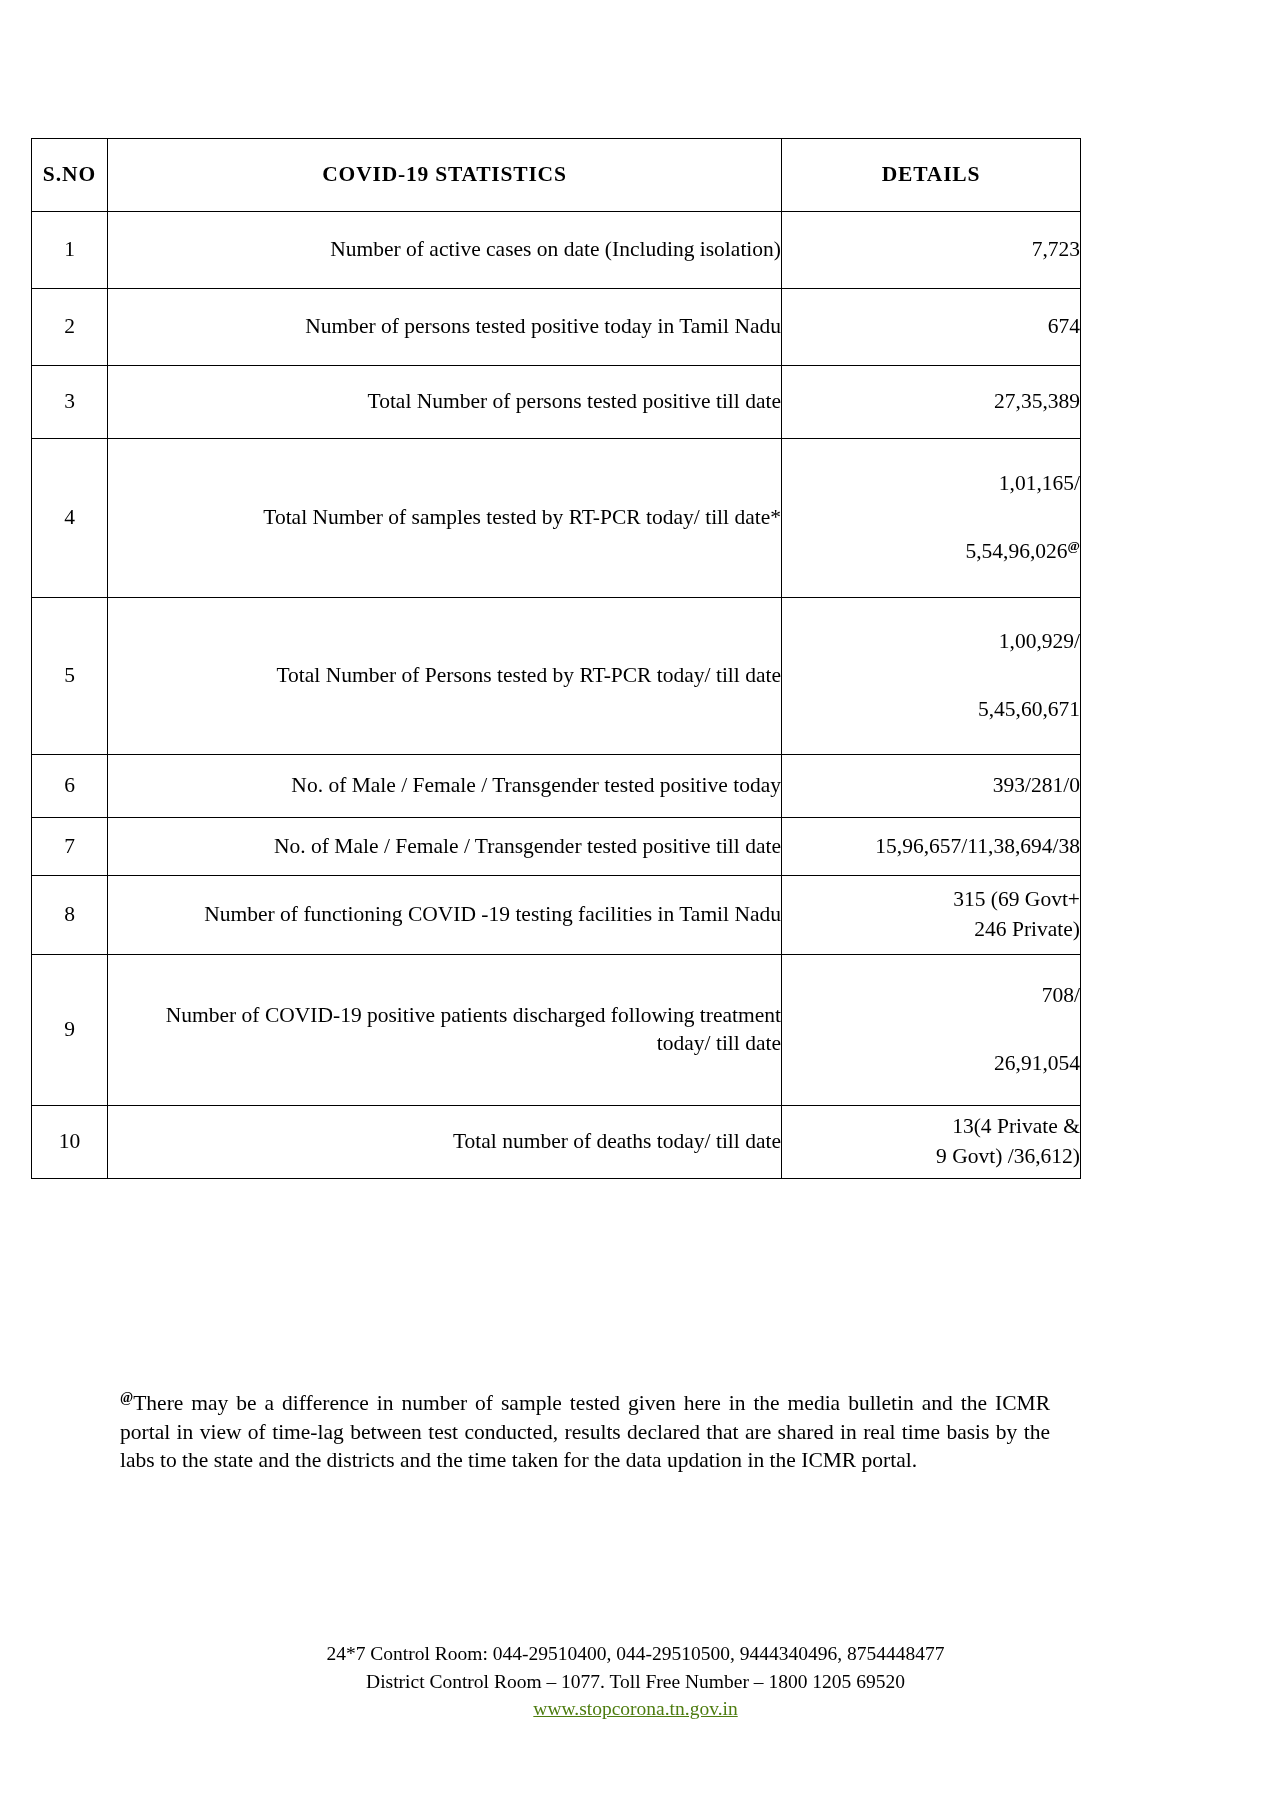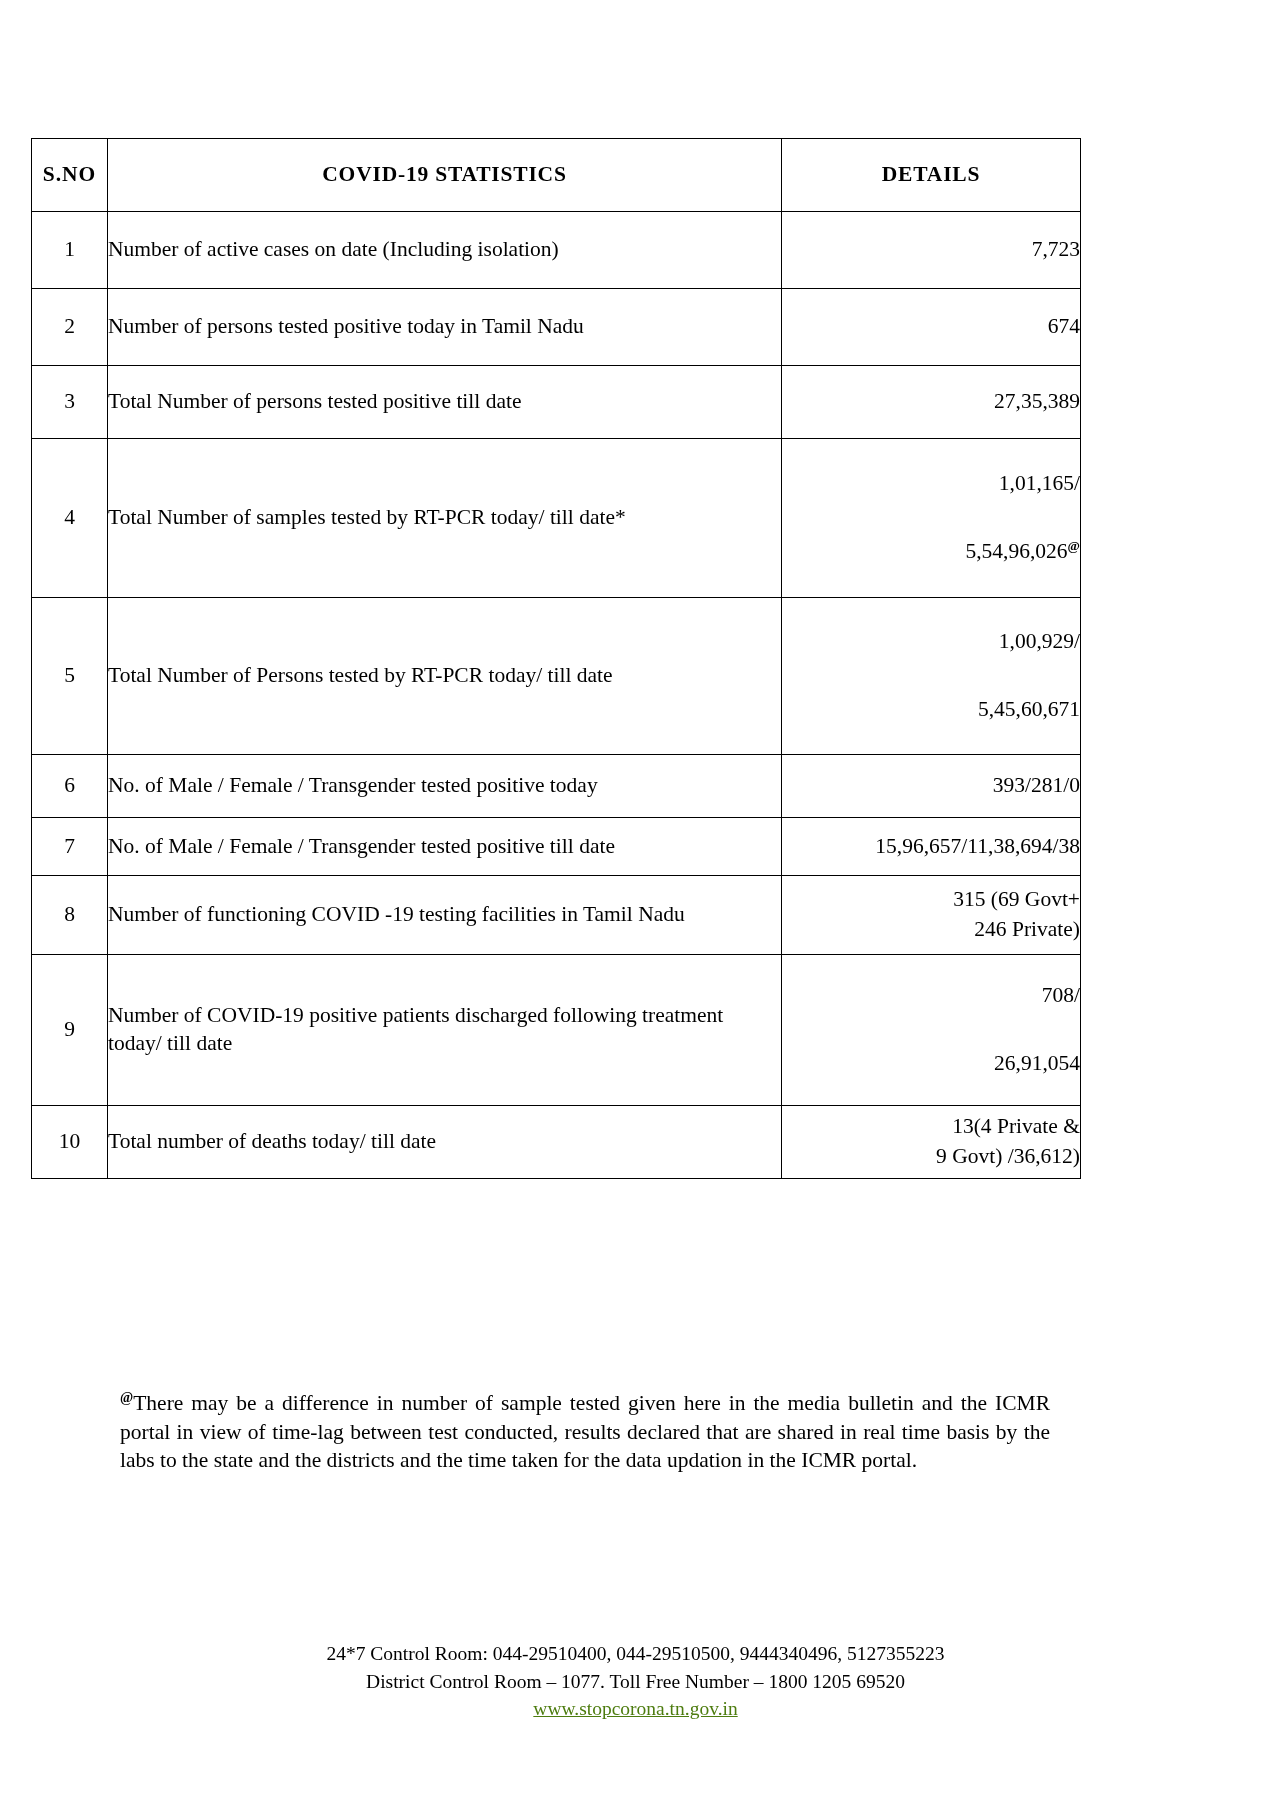--- a/index.html
+++ b/index.html
@@ -54,21 +54,21 @@
   }
   th.h-sno   { font-size: 21px; letter-spacing: 1px; }
   th.h-stat  { font-size: 22px; letter-spacing: 0.8px; }
   th.h-det   { font-size: 22px; letter-spacing: 0.8px; }
 
   td.sno {
     text-align: center;
     font-size: 21px;
   }
   td.stat {
-    text-align: left;
+    text-align: right;
     padding: 6px 10px 6px 15px;
     margin-left: 44px;
   }
   td.detail {
     text-align: right;
     padding: 6px 14px 6px 10px;
   }
   .detail-lines {
     display: block;
   }
@@ -254,18 +254,18 @@
         </tr>
       </tbody>
     </table>
   </div>
 
   <div class="notes">
     <p class="note-at"><sup class="mark">@</sup><span>There may be a difference in number of sample tested given here in the media bulletin and the ICMR portal in view of time-lag between test conducted, results declared that are shared in real time basis by the labs to the state and the districts and the time taken for the data updation in the ICMR portal.</span></p>
   </div>
 
   <div class="footer">
-    <span class="fline">24*7 Control Room: 044-29510400, 044-29510500, 9444340496, 5127355223</span>
+    <span class="fline">24*7 Control Room: 044-29510400, 044-29510500, 9444340496, 8754448477</span>
     <span class="fline">District Control Room – 1077. Toll Free Number – 1800 1205 69520</span>
     <span class="fline"><a class="site" href="#">www.stopcorona.tn.gov.in</a></span>
   </div>
 
 </div>
 
 </body></html>

